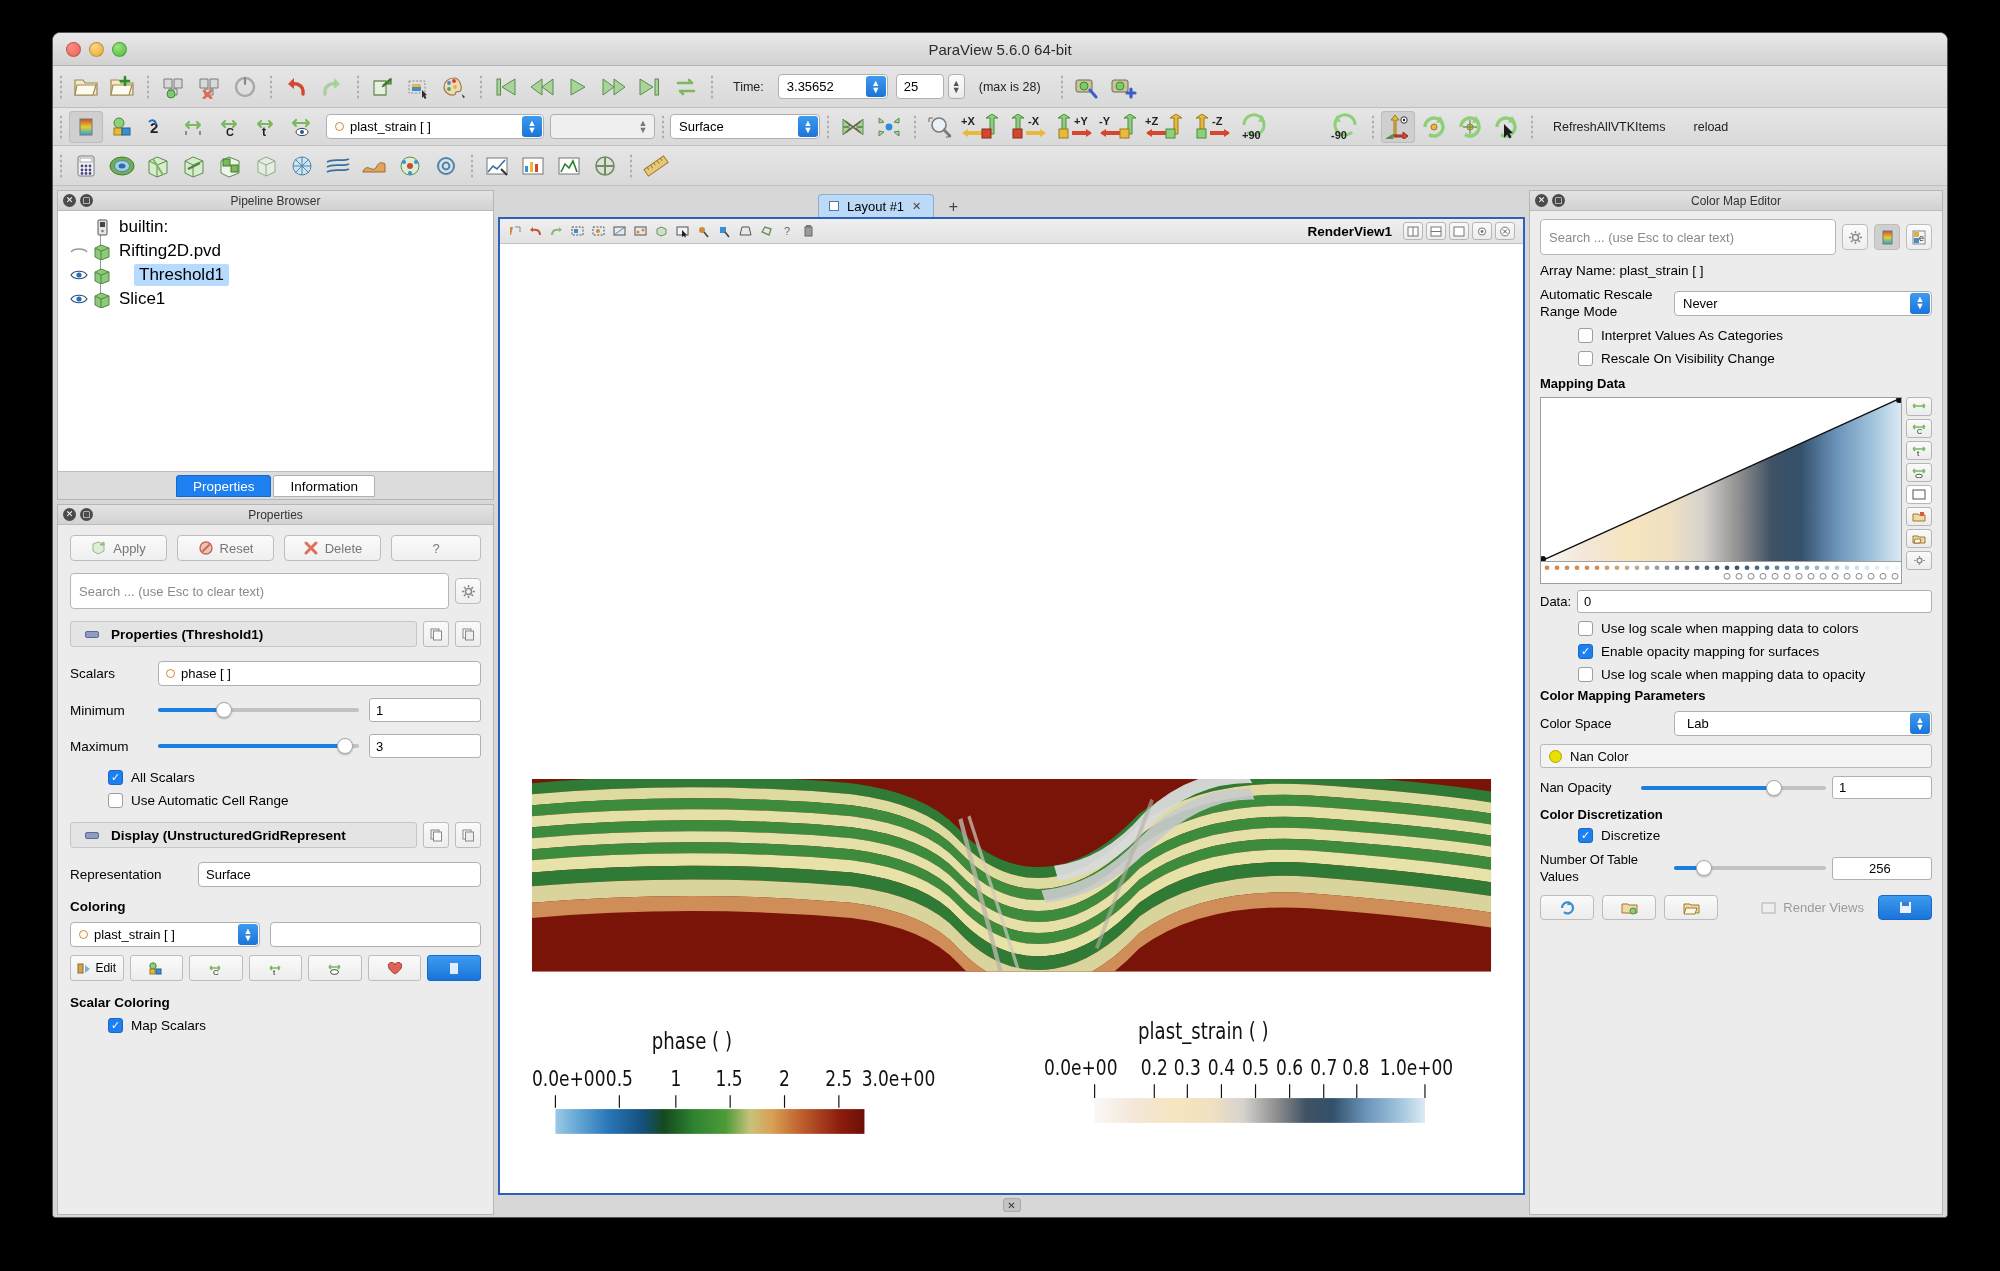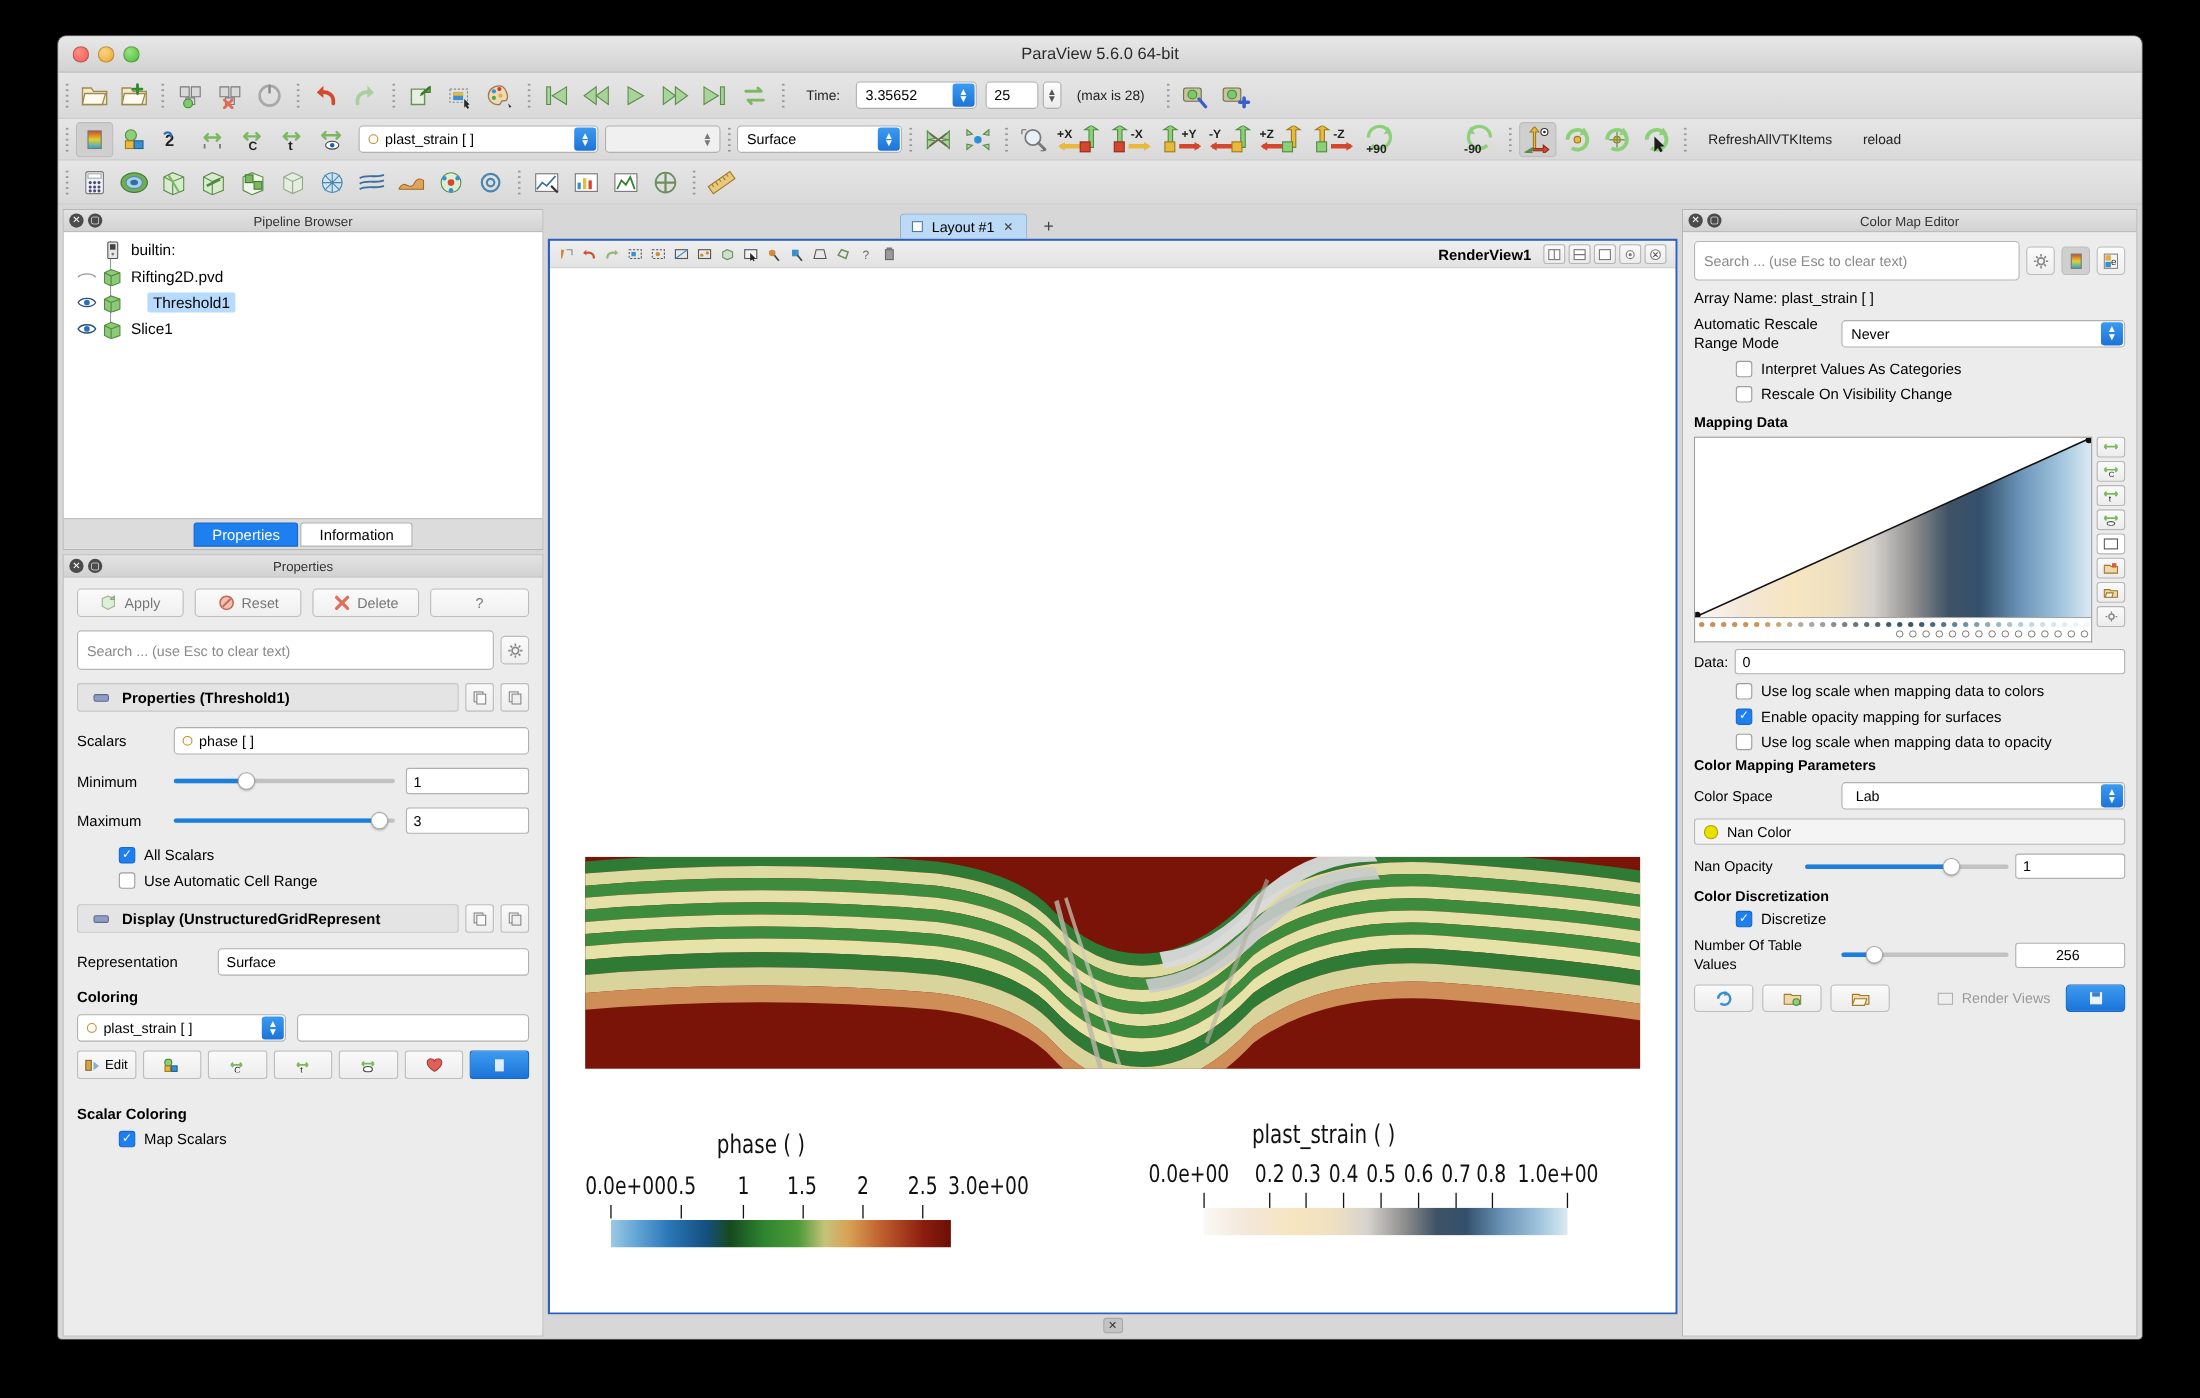--- a/index.html
+++ b/index.html
@@ -107,21 +107,21 @@
   }
   .panel-title .cap { position:absolute; left:0; right:0; text-align:center; }
   .pt-btns{display:flex;gap:4px;padding-left:5px;z-index:2;}
   .ptb{width:13px;height:13px;border-radius:50%;background:#4b4b4b;color:#fff;
        font-size:9px;display:flex;align-items:center;justify-content:center;line-height:1;}
   
   .pipeline { background:#fff; flex:1 1 auto; overflow:hidden; padding-top:4px;}
   .pl-row { display:flex; align-items:center; height:24px; padding-left:10px; position:relative;}
   .pl-eye { width:22px; flex:0 0 22px; display:flex; align-items:center; justify-content:center;}
   .pl-ico { width:24px; flex:0 0 24px; display:flex; align-items:center; justify-content:center;}
-  .pl-name { font-size:14px; padding:1px 5px; }
+  .pl-name { font-size:17px; padding:1px 5px; }
   .pl-row.selected .pl-name { background:#b6dbff; border-radius:2px;margin-left:20px;}
   .pl-row.selected .pl-name { color:#000; }
   .treestem{position:absolute;left:42px;top:0;bottom:0;width:1px;background:#9a9a9a;}
   
   .tabsrow { height:28px; flex:0 0 28px; display:flex; align-items:flex-end; justify-content:center;
              background:#dcdcdc; border-top:1px solid #bdbdbd; padding-bottom:2px;}
   .tab { height:22px; padding:0 16px; display:flex; align-items:center; font-size:13.5px;
          border:1px solid #b2b2b2; background:#fff; border-radius:3px 3px 0 0; margin:0 1px;}
   .tab.active { background:#1d7ff0; color:#fff; border-color:#1669c8;}
   
@@ -152,21 +152,21 @@
   .slider .fill{position:absolute;left:0;height:4px;background:#1b7fe0;border-radius:2px;}
   .slider .knob{position:absolute;width:16px;height:16px;border-radius:50%;background:#fff;
                 border:1px solid #a8a8a8;box-shadow:0 1px 2px rgba(0,0,0,.25);}
   .numfield{width:112px;flex:0 0 112px;height:24px;background:#fff;border:1px solid #b0b0b0;
             border-radius:3px;display:flex;align-items:center;padding:0 6px;font-size:13px;}
   .cbrow{display:flex;align-items:center;gap:8px;margin-bottom:8px;font-size:13.5px;padding-left:38px;}
   .cb{width:15px;height:15px;border:1px solid #9d9d9d;border-radius:3px;background:#fff;flex:0 0 15px;
       display:flex;align-items:center;justify-content:center;}
   .cb.on{background:#1d7ff0;border-color:#1669c8;color:#fff;font-size:11px;line-height:1;}
   .sectlabel{font-weight:bold;font-size:13.5px;margin:8px 0 8px 0;}
-  .iconrow{display:flex;gap:6px;margin-bottom:24px;}
+  .iconrow{display:flex;gap:6px;margin-bottom:14px;}
   .irbtn{height:26px;flex:1 1 0;border:1px solid #bdbdbd;border-radius:3px;
          background:linear-gradient(#fafafa,#ededed);display:flex;align-items:center;justify-content:center;gap:4px;font-size:12px;}
   .irbtn.blue{background:linear-gradient(#3c9bf0,#1b73d8);border-color:#1669c8;}
   
   .layoutbar{height:27px;flex:0 0 27px;display:flex;align-items:flex-end;background:#d7d7d7;}
   .ltab{height:23px;padding:0 12px 0 10px;display:flex;align-items:center;gap:8px;
         background:#bcd9f5;border:1px solid #8aaed0;border-bottom:none;border-radius:4px 4px 0 0;
         font-size:13px;margin-left:320px;}
   .ltab .sq{width:10px;height:10px;border:1px solid #4b79a8;background:#fff;}
   .ltab .x{font-size:11px;color:#444;}

